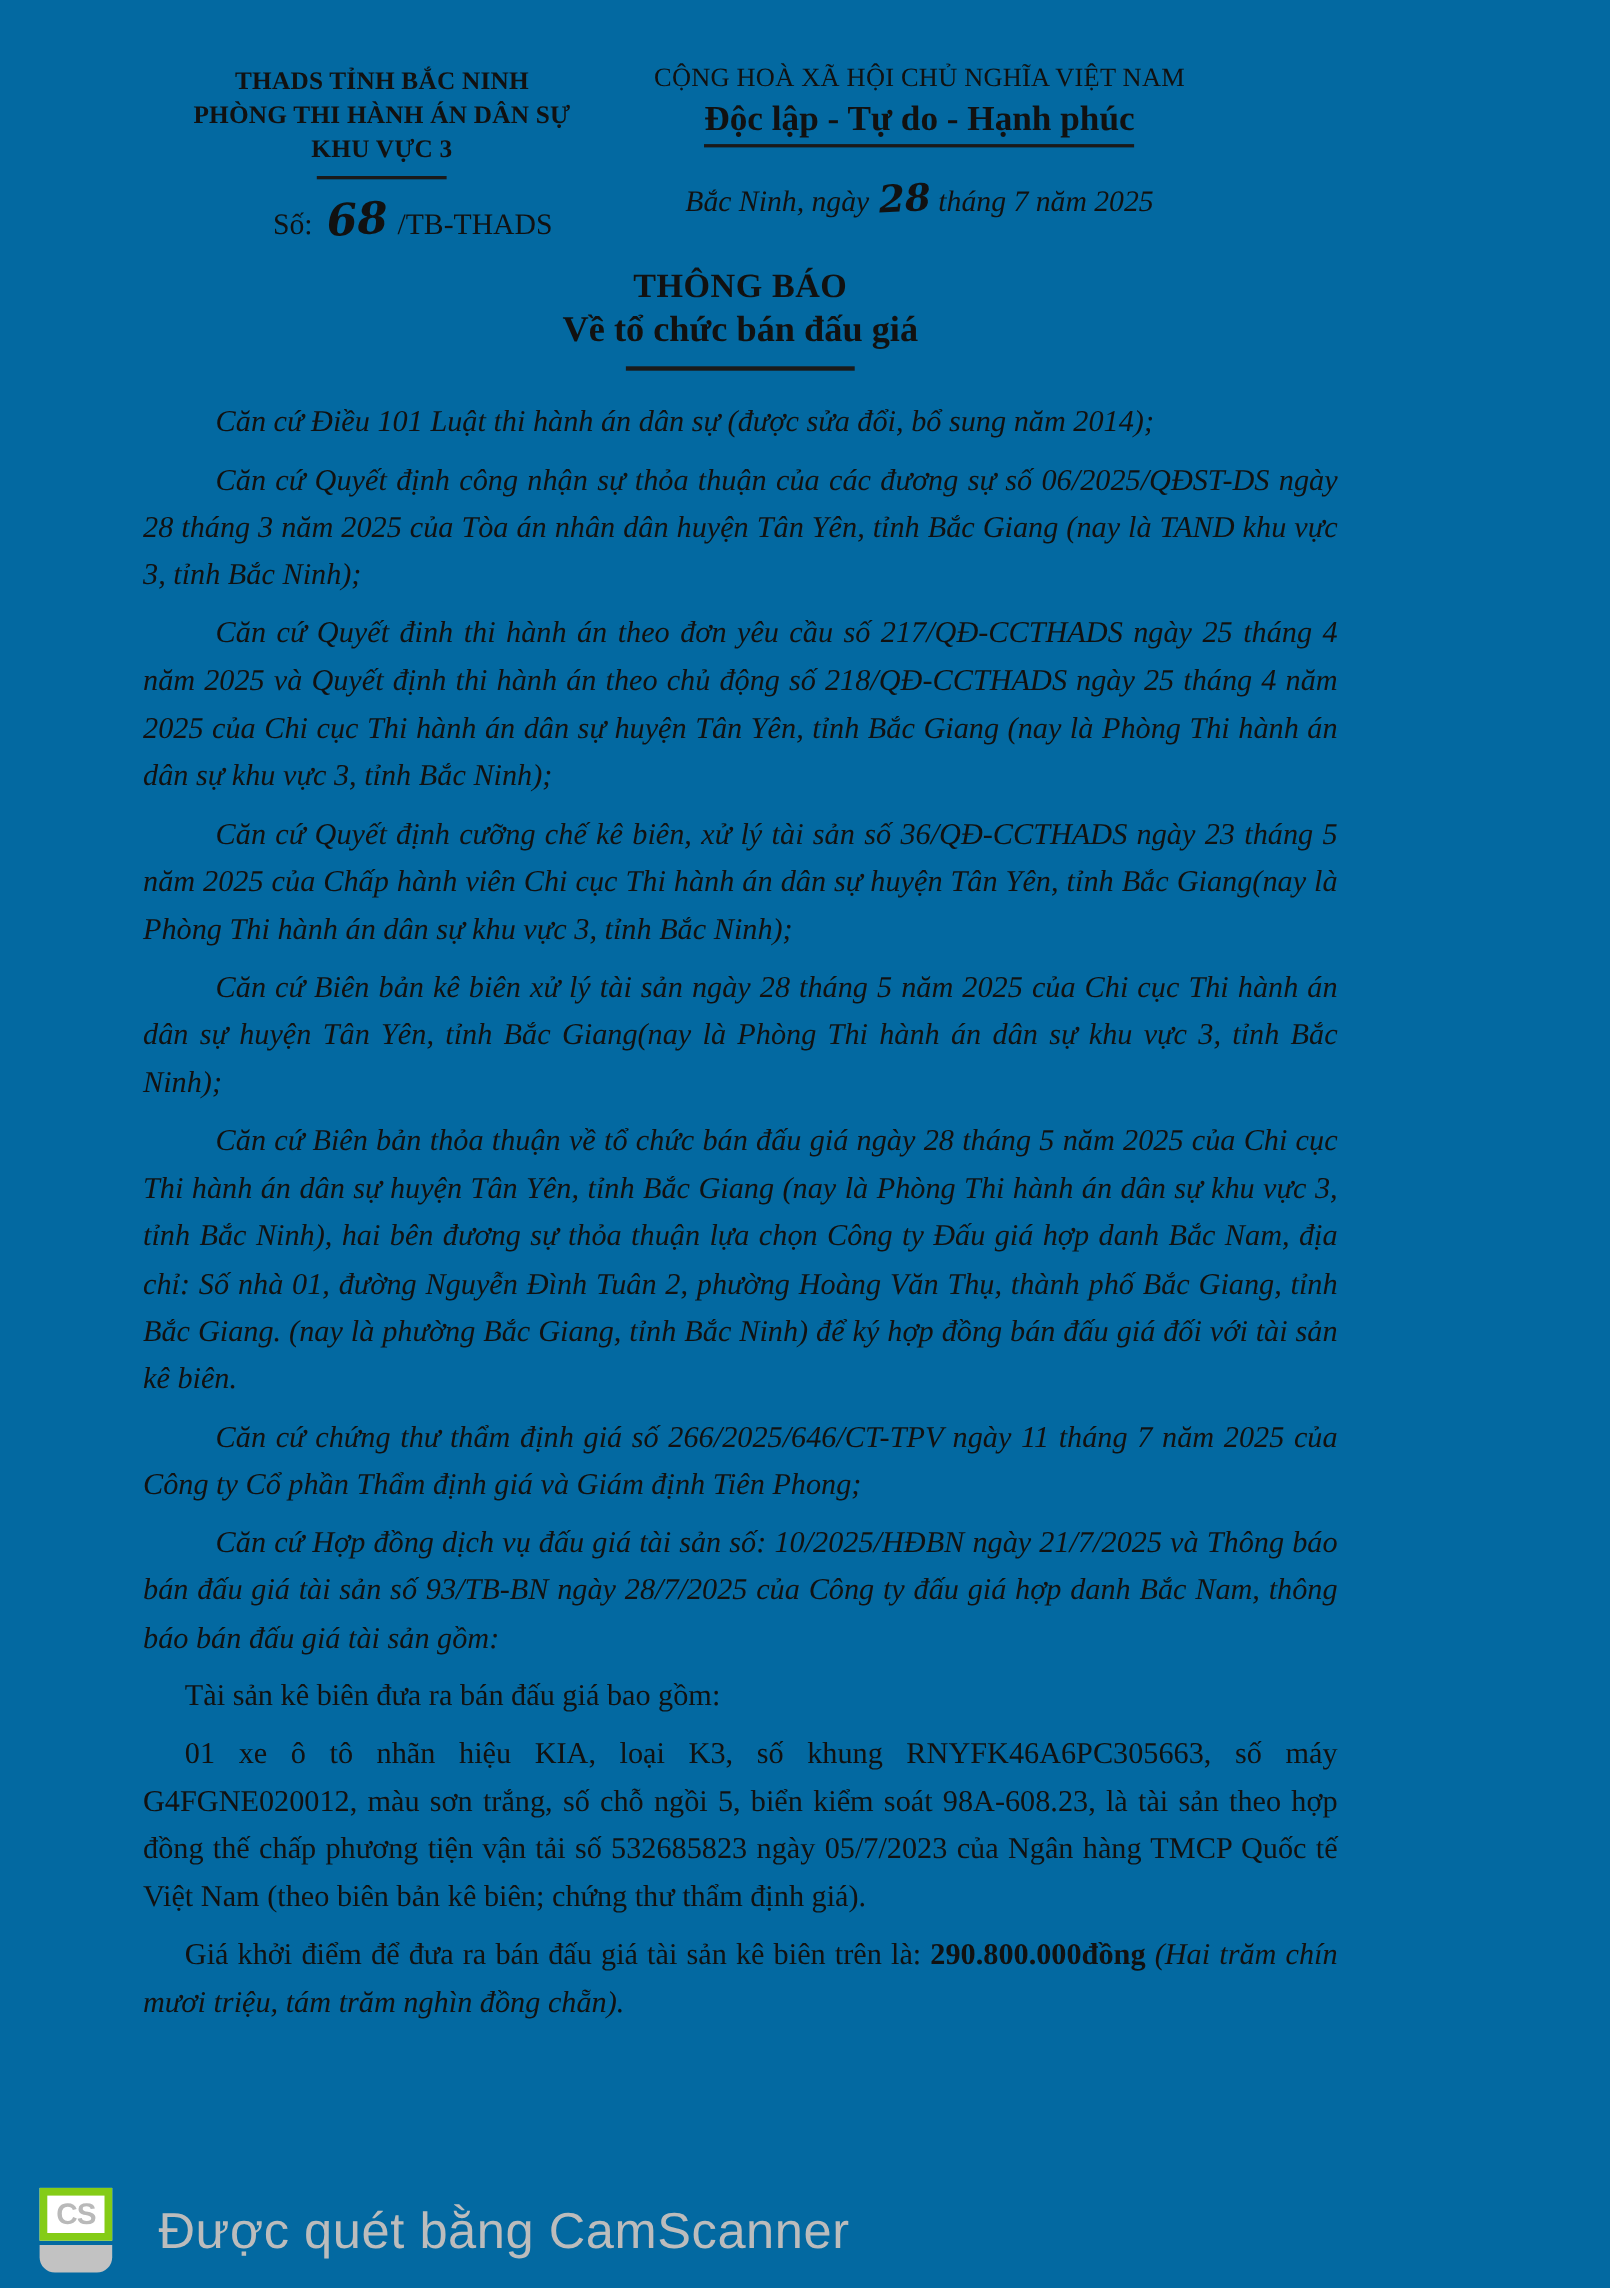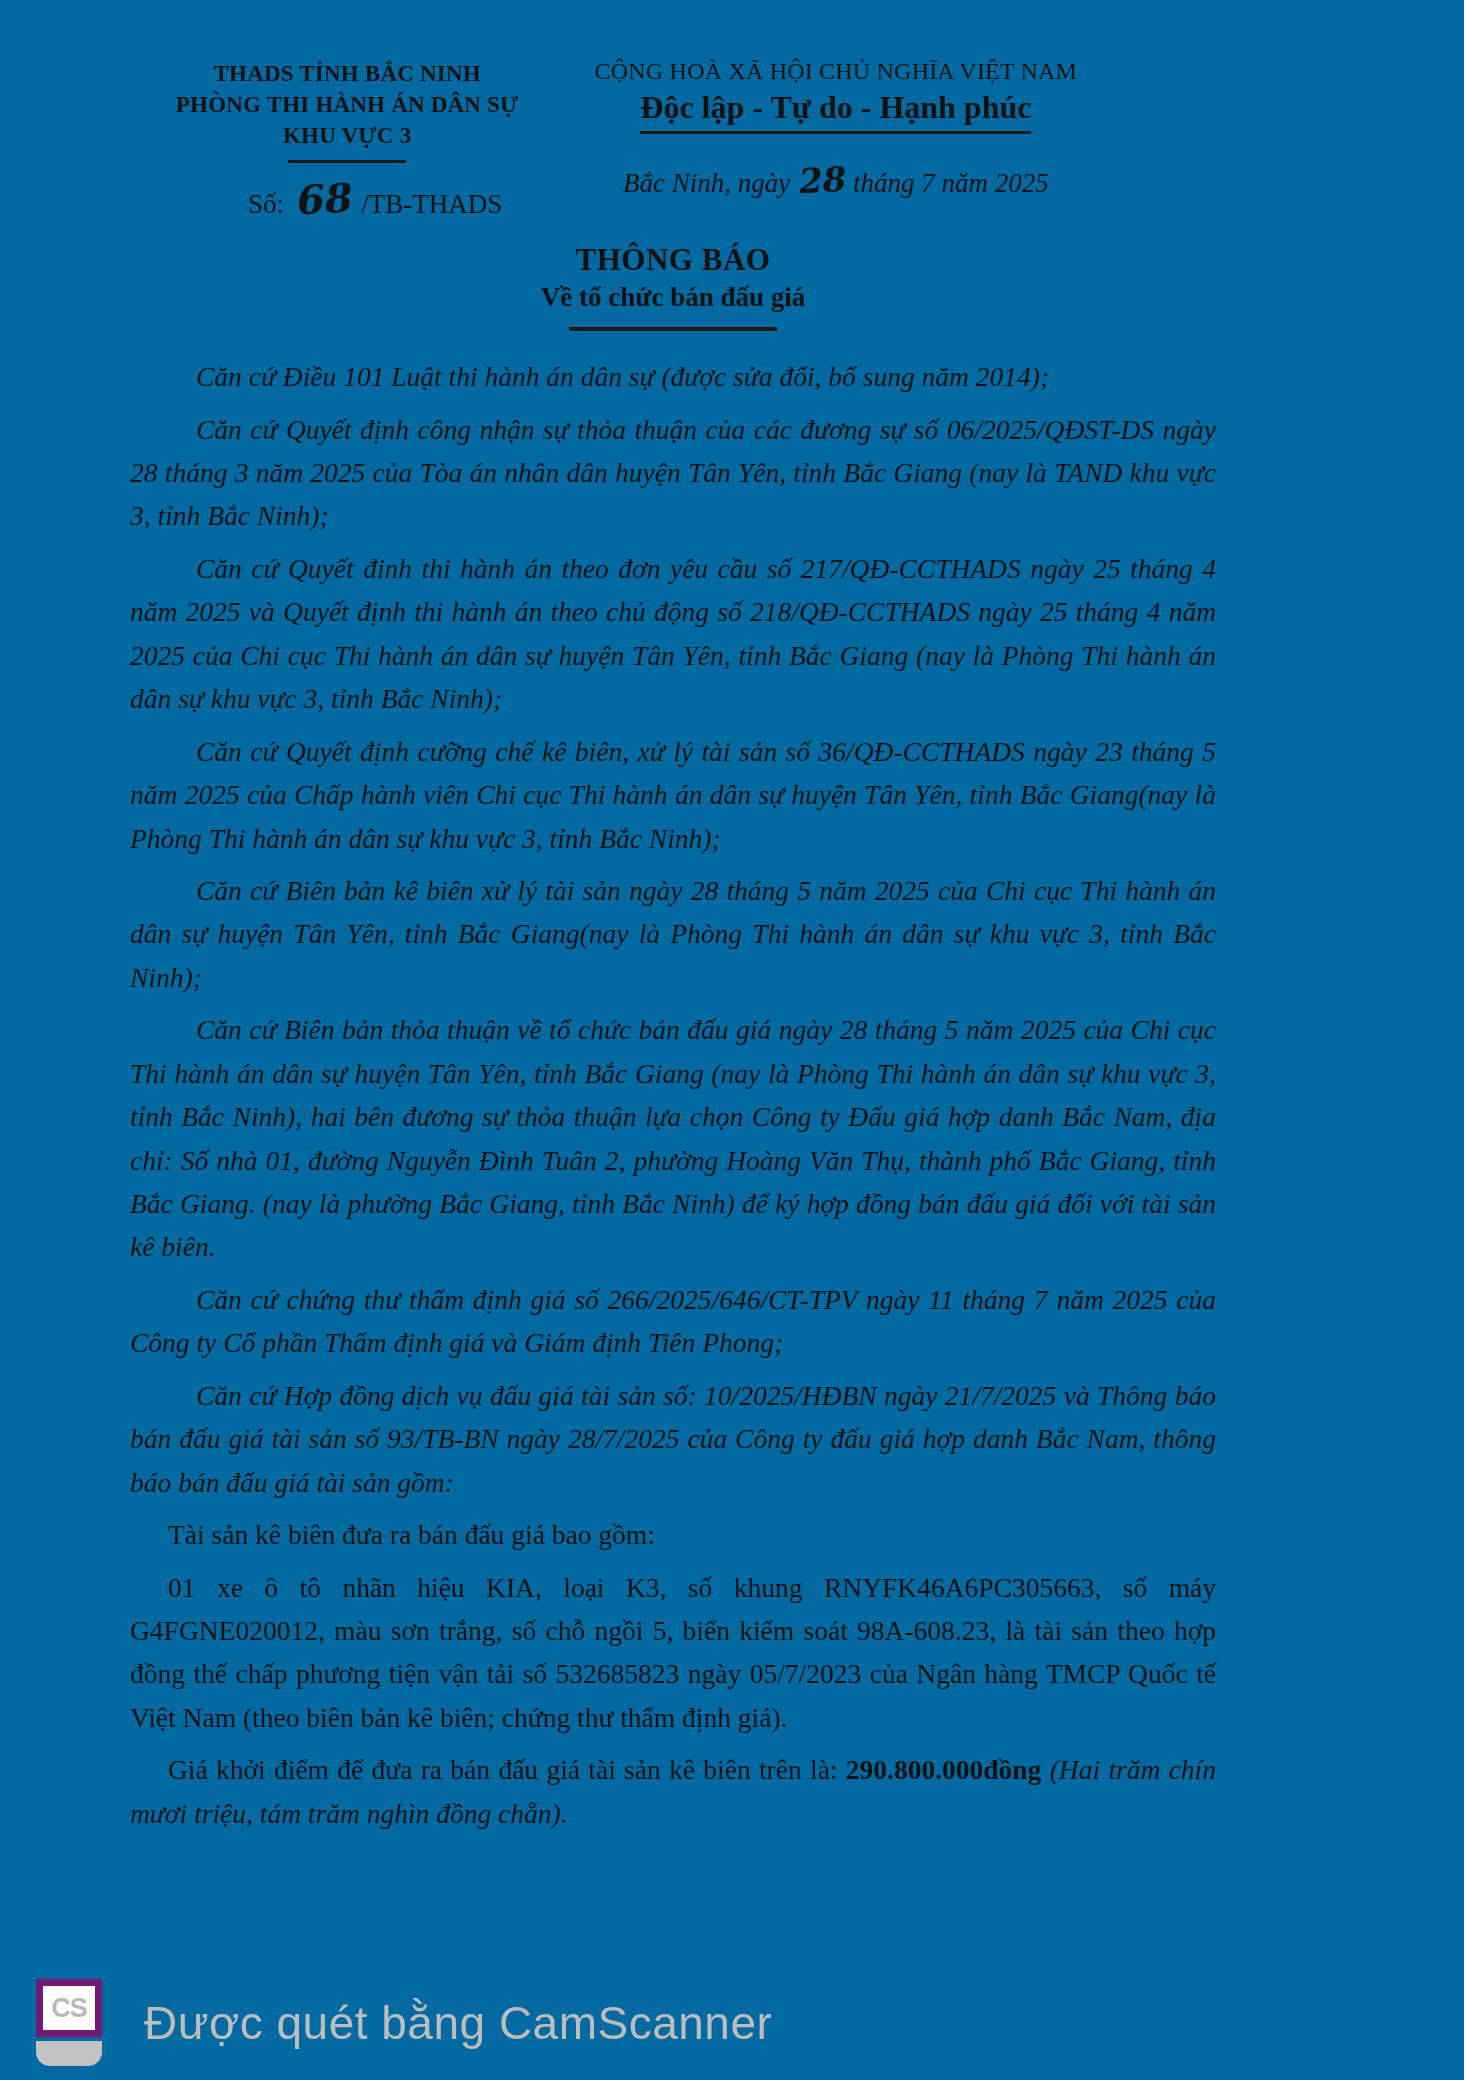--- a/index.html
+++ b/index.html
@@ -75,21 +75,21 @@
     margin-top: 34px;
     font-style: italic;
     font-size: 27px;
     white-space: nowrap;
   }
   .date-line .handwrite { font-size: 34px; margin: 0 0 0 2px; }
 
   
   .title-block { text-align: center; margin-top: 22px; }
   .title-main { font-weight: bold; font-size: 31px; letter-spacing: 0.5px; }
-  .title-sub  { font-weight: bold; font-size: 27px; margin-top: 4px; }
+  .title-sub  { font-weight: bold; font-size: 33px; margin-top: 4px; }
   .title-underline {
     width: 208px; height: 4px; background: #1a1a1a;
     margin: 14px auto 0 auto;
   }
 
   
   .body-text { margin-top: 24px; }
   .para {
     font-size: 27.5px;
     line-height: 1.58;
@@ -103,22 +103,22 @@
   .price-words { font-style: italic; }
 
   
   .footer {
     position: absolute;
     left: 36px; bottom: 14px;
     display: flex; align-items: center; gap: 22px;
   }
   .cs-logo { width: 66px; }
   .cs-box {
-    height: 58px;
-    border: 7px solid #701a75;
+    height: 48px;
+    border: 7px solid #84cc16;
     background: #ffffff;
     display: flex; align-items: center; justify-content: center;
     font-family: "Liberation Sans", sans-serif;
     font-weight: 800; font-size: 27px; color: #b9b9b9;
     letter-spacing: -1px;
   }
   .cs-tab {
     height: 25px; background: #c2c2c2;
     border-radius: 0 0 14px 14px;
     margin-top: 4px;

